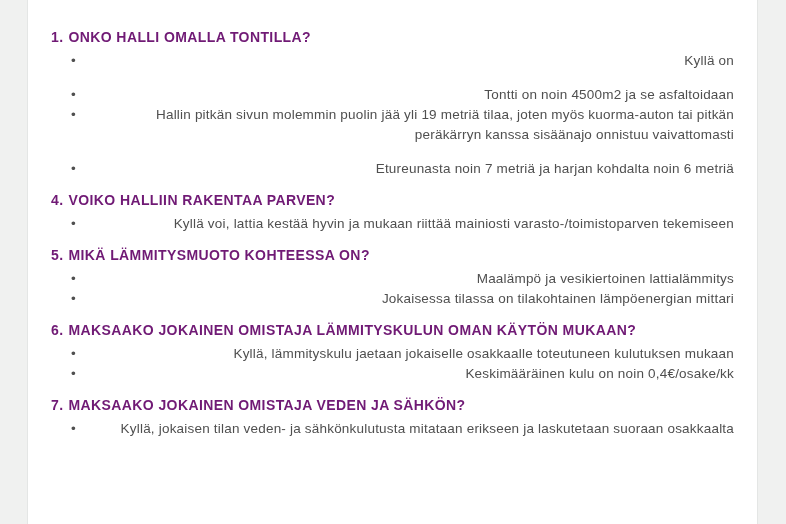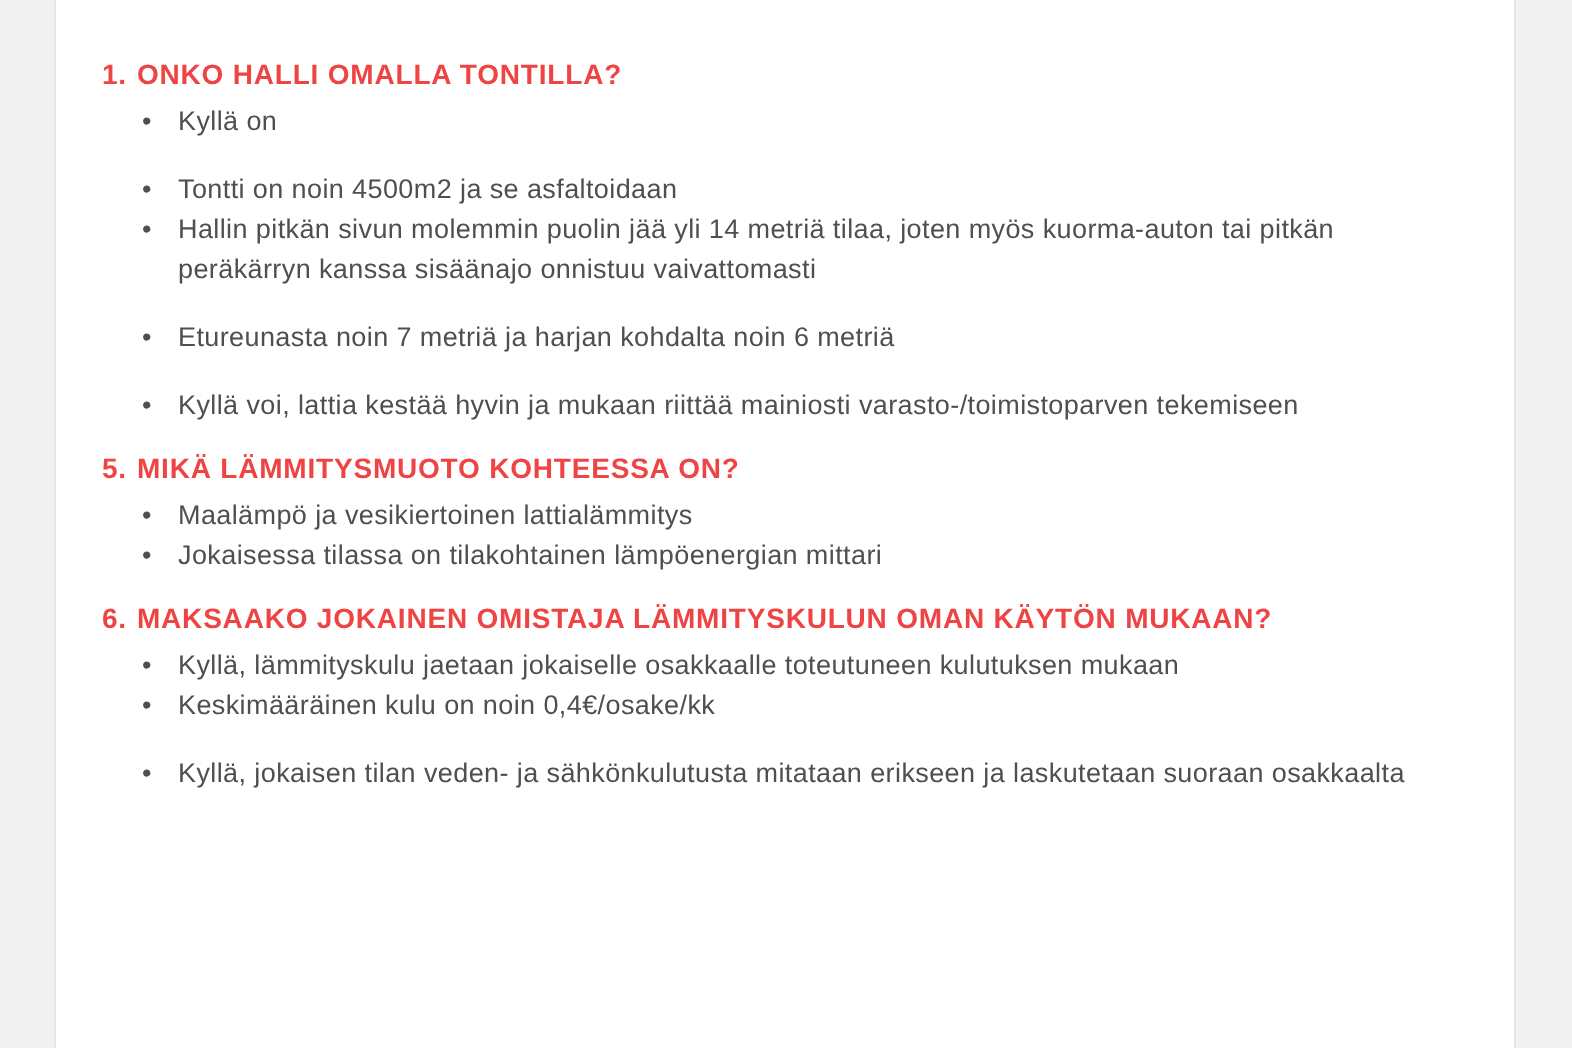--- a/index.html
+++ b/index.html
@@ -27,21 +27,21 @@
   .card {
     background: #ffffff;
     flex: 1 1 auto;
     height: 524px;
     box-sizing: border-box;
     padding: 30px 23px 0 23px;
     overflow: hidden;
   }
   .qa { margin: 0 0 14px 0; }
   .qa-heading {
-    color: #ef4444;
+    color: #701a75;
     font-size: 14px;
     line-height: 15px;
     font-weight: 700;
     letter-spacing: 0.4px;
     text-transform: uppercase;
     margin: 0 0 6px 0;
     white-space: nowrap;
   }
   .qa-heading .q-num { margin-right: 5px; }
   .answer-list {
@@ -57,21 +57,21 @@
     line-height: 20px;
     letter-spacing: 0.2px;
   }
   .bullet {
     flex: 0 0 18px;
     width: 18px;
     color: #4f4f4f;
     font-size: 13.5px;
     line-height: 20px;
   }
-  .answer-text { flex: 1 1 auto; }
+  .answer-text { flex: 1 1 auto; text-align: right; }
 </style>
 </head>
 <body>
 
 <div class="page">
   <div class="gutter left"></div>
 
   <div class="card">
 
     <div class="qa">
@@ -87,35 +87,38 @@
     </div>
 
     <div class="qa">
       <ul class="answer-list">
         <li class="answer-item">
           <span class="bullet">•</span>
           <span class="answer-text">Tontti on noin 4500m2 ja se asfaltoidaan</span>
         </li>
         <li class="answer-item">
           <span class="bullet">•</span>
-          <span class="answer-text">Hallin pitkän sivun molemmin puolin jää yli 14 metriä tilaa, joten myös kuorma-auton tai pitkän peräkärryn kanssa sisäänajo onnistuu vaivattomasti</span>
+          <span class="answer-text">Hallin pitkän sivun molemmin puolin jää yli 19 metriä tilaa, joten myös kuorma-auton tai pitkän peräkärryn kanssa sisäänajo onnistuu vaivattomasti</span>
         </li>
       </ul>
     </div>
 
     <div class="qa">
       <ul class="answer-list">
         <li class="answer-item">
           <span class="bullet">•</span>
           <span class="answer-text">Etureunasta noin 7 metriä ja harjan kohdalta noin 6 metriä</span>
         </li>
       </ul>
     </div>
 
     <div class="qa">
+      <div class="qa-heading">
+        <span class="q-num">4.</span><span>VOIKO HALLIIN RAKENTAA PARVEN?</span>
+      </div>
       <ul class="answer-list">
         <li class="answer-item">
           <span class="bullet">•</span>
           <span class="answer-text">Kyllä voi, lattia kestää hyvin ja mukaan riittää mainiosti varasto-/toimistoparven tekemiseen</span>
         </li>
       </ul>
     </div>
 
     <div class="qa">
       <div class="qa-heading">
@@ -143,20 +146,23 @@
           <span class="answer-text">Kyllä, lämmityskulu jaetaan jokaiselle osakkaalle toteutuneen kulutuksen mukaan</span>
         </li>
         <li class="answer-item">
           <span class="bullet">•</span>
           <span class="answer-text">Keskimääräinen kulu on noin 0,4€/osake/kk</span>
         </li>
       </ul>
     </div>
 
     <div class="qa">
+      <div class="qa-heading">
+        <span class="q-num">7.</span><span>MAKSAAKO JOKAINEN OMISTAJA VEDEN JA SÄHKÖN?</span>
+      </div>
       <ul class="answer-list">
         <li class="answer-item">
           <span class="bullet">•</span>
           <span class="answer-text">Kyllä, jokaisen tilan veden- ja sähkönkulutusta mitataan erikseen ja laskutetaan suoraan osakkaalta</span>
         </li>
       </ul>
     </div>
 
   </div>
 

